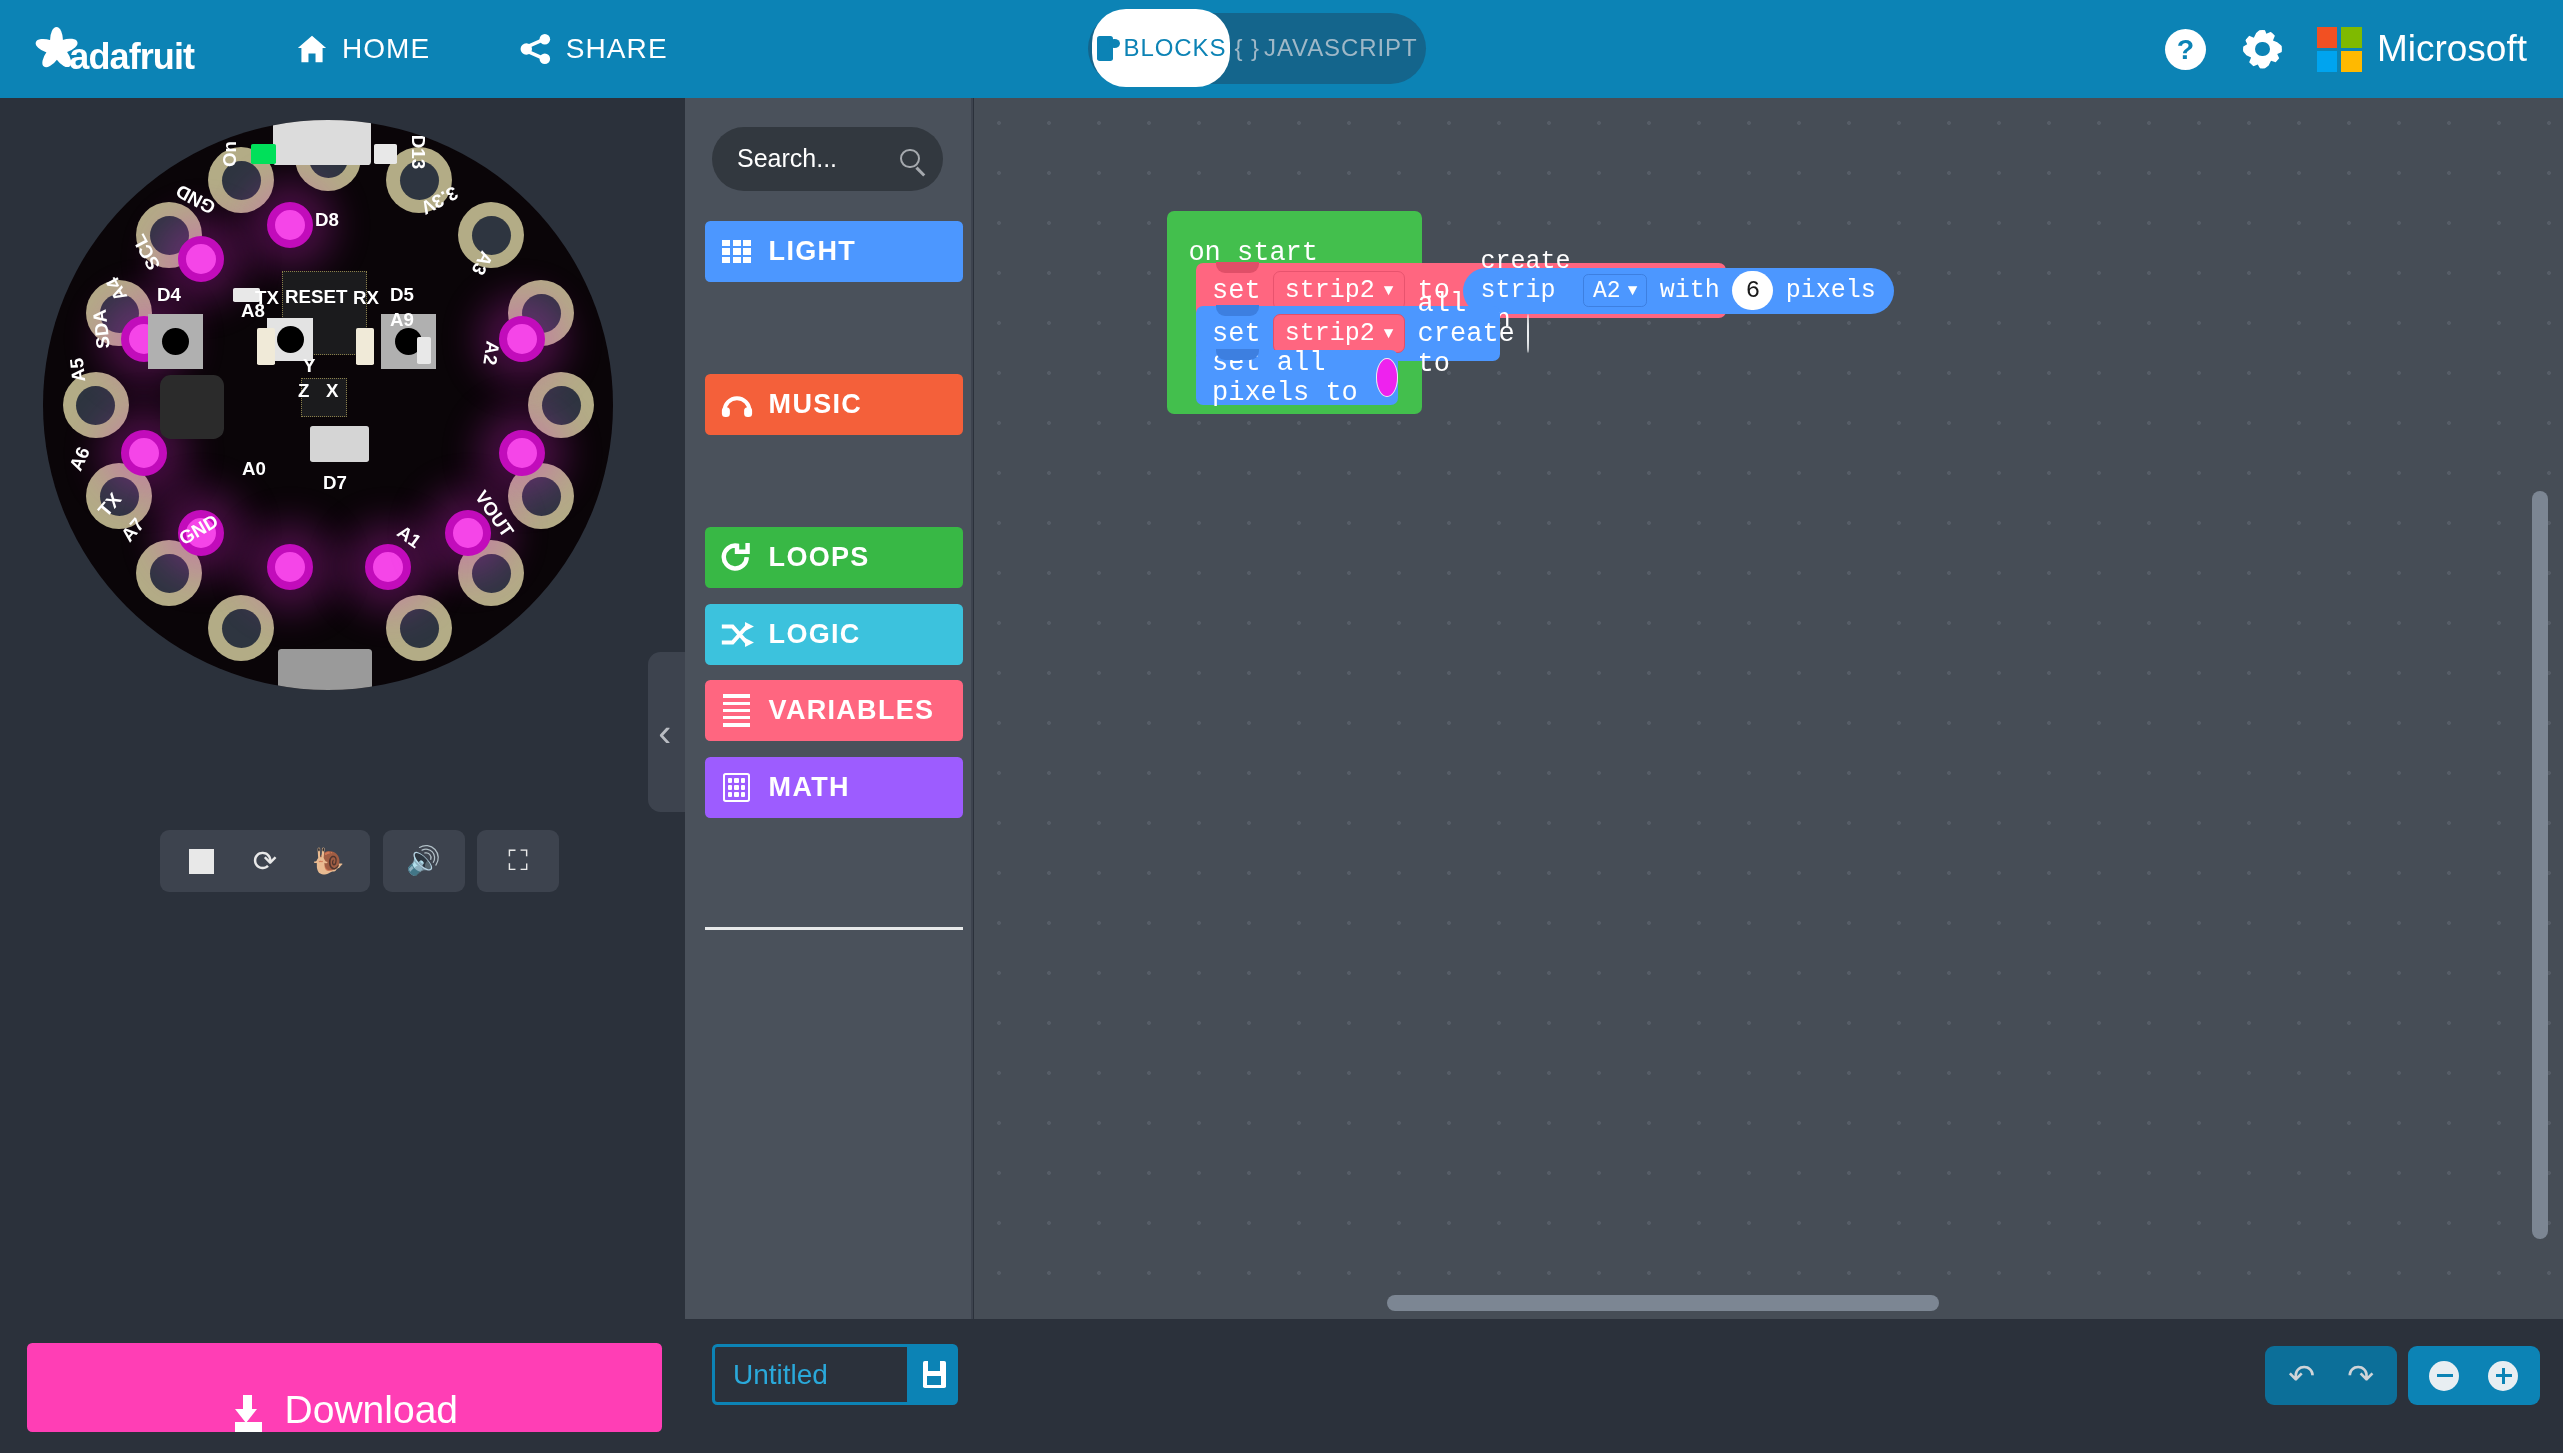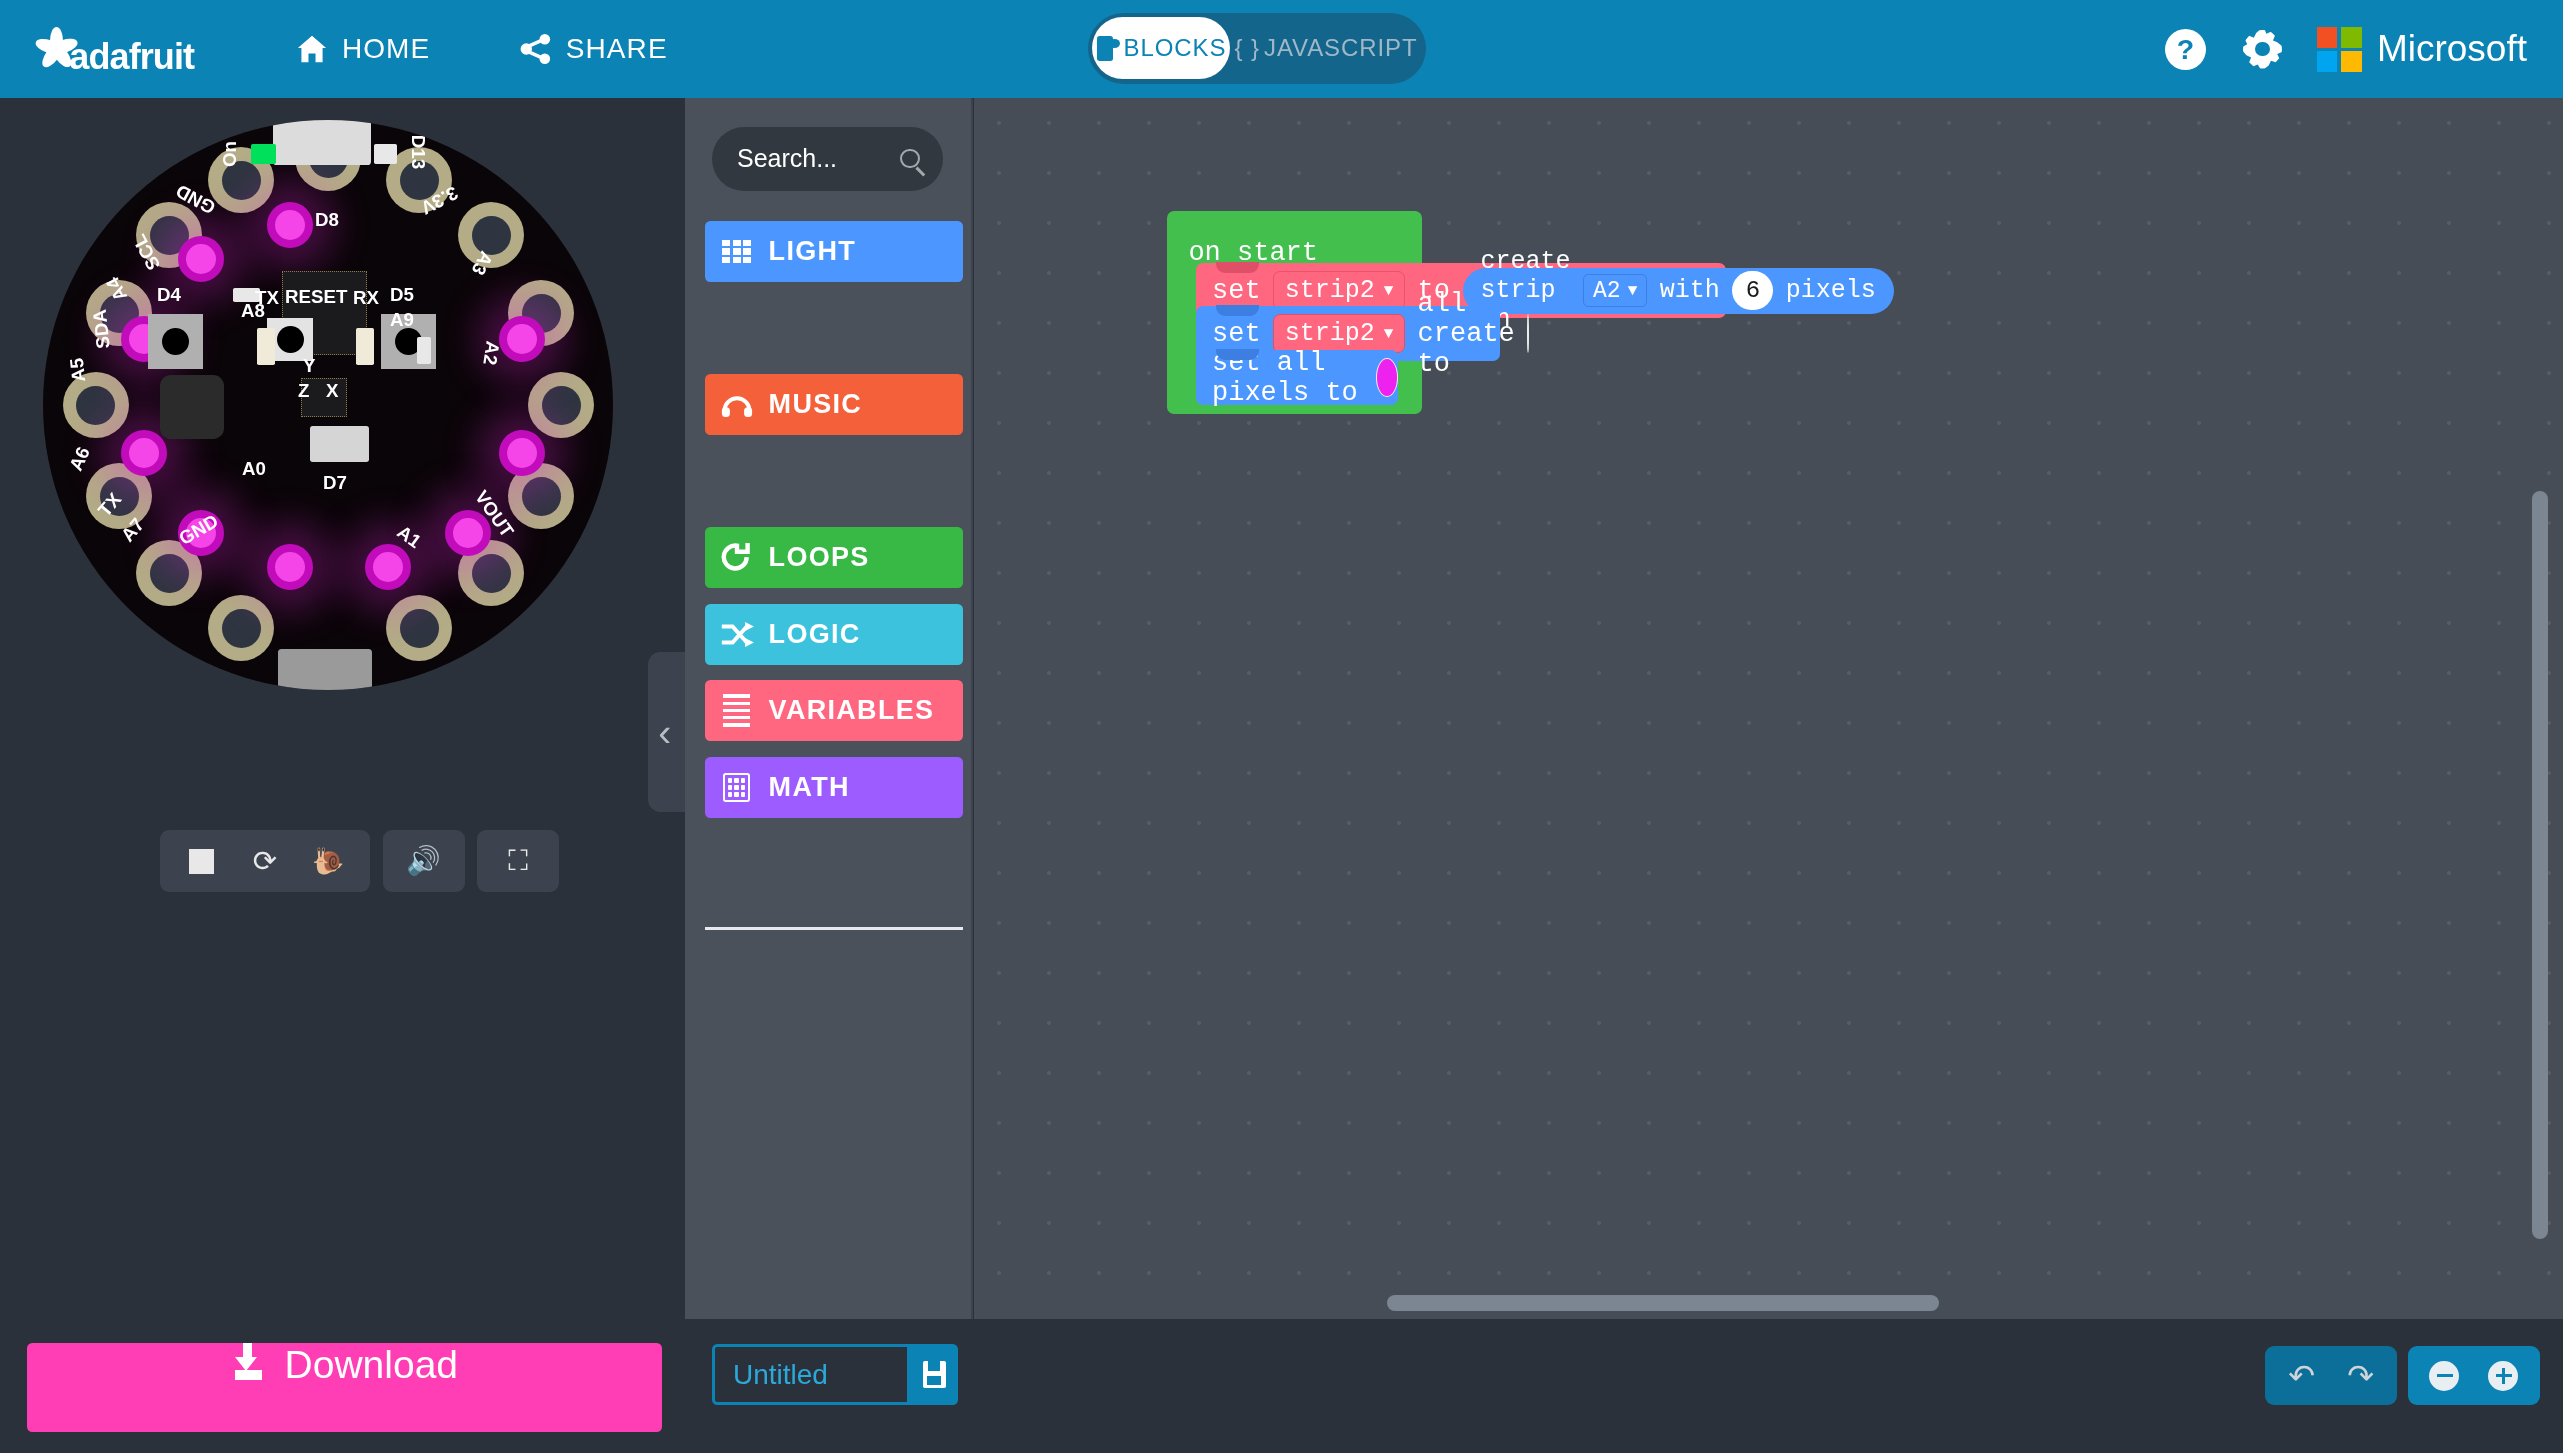--- a/index.html
+++ b/index.html
@@ -46,21 +46,21 @@
   #share-btn { margin-left: 50px; }
 
   
   #tab-switch {
     position: absolute; left: 1088px; top: 12.5px;
     width: 338px; height: 71px;
     background: #14658c; border-radius: 37px;
     display: flex; align-items: center; padding: 4.4px;
   }
   .tab {
-    flex: 1 1 auto; height: 62px; border-radius: 34px;
+    flex: 1 1 auto; height: 78px; border-radius: 34px;
     display: flex; align-items: center; justify-content: center; gap: 4px;
     font-size: 24px; letter-spacing: 0.9px; cursor: pointer;
   }
   .tab.active { background: #fff; color: #0c83b5; }
   .tab.inactive { color: #9fb8c7; }
   .puzzle-ico { width: 23px; height: 25px; position: relative; }
   .puzzle-ico::before {
     content:""; position:absolute; left:0; top:0; width:16px; height:25px;
     background:#0c83b5; border-radius:2.7px;
   }
@@ -296,21 +296,21 @@
   }
 
   
   #footer {
     position: absolute; left: 0; top: 1319px; width: 2563px; height: 134px;
     background: #2b313b;
   }
   #download-btn {
     position: absolute; left: 27px; top: 24px; width: 635px; height: 89px;
     background: #ff3eb5; border-radius: 5.3px; cursor: pointer;
-    display: flex; align-items: flex-start; justify-content: center; gap: 19.6px;
+    display: flex; align-items: flex-end; justify-content: center; gap: 19.6px;
   }
   #download-label { color:#fff; font-size: 39px; }
   .dl-ico { width:34px; height:37px; position:relative; }
   .dl-ico::before {
     content:""; position:absolute; left:11.6px; top:0; width:9px; height:18px;
     background:#fff;
   }
   .dl-ico::after {
     content:""; position:absolute; left:4.4px; top:14.2px;
     border-left:11.6px solid transparent; border-right:11.6px solid transparent;

